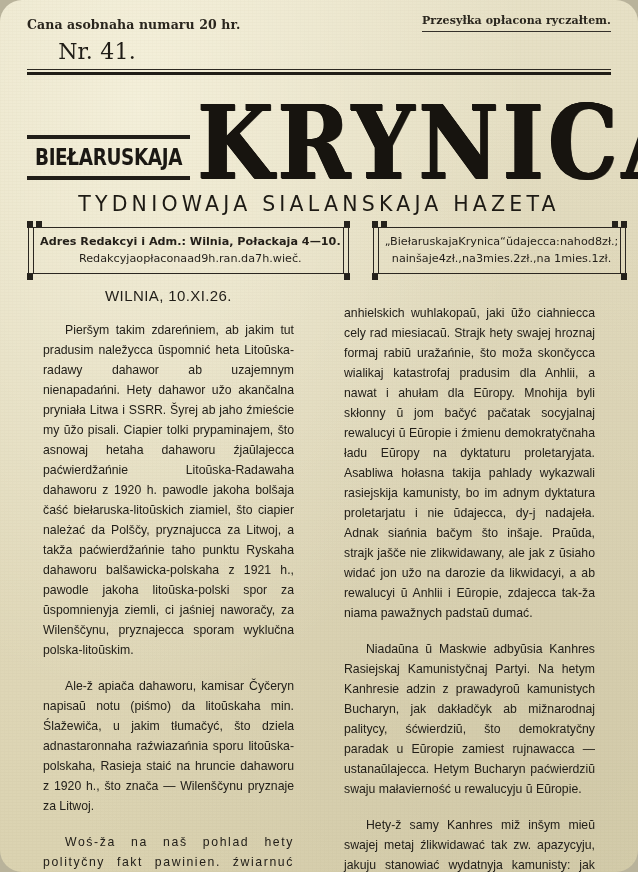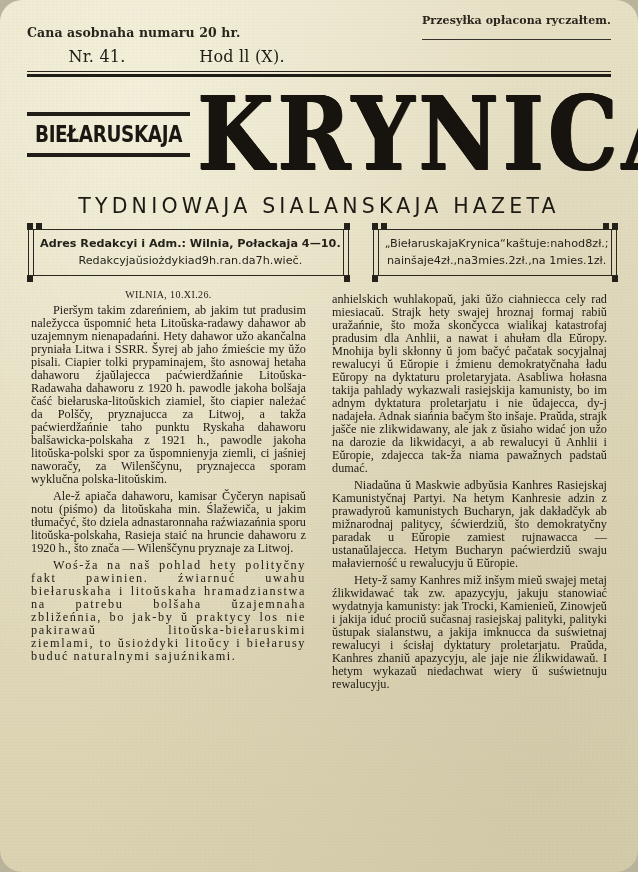--- a/index.html
+++ b/index.html
@@ -50,49 +50,49 @@
     font-size: 12.5px;
     letter-spacing: .1px;
     color: #2a261e;
   }
   .postage {
     font-family: "DejaVu Serif", "Liberation Serif", serif;
     font-size: 11px;
     font-weight: 600;
     color: #2a261e;
     border-bottom: 1.4px solid #34302a;
-    padding-bottom: 12px;
+    padding-bottom: 4px;
     letter-spacing: .1px;
   }
 
   
   .issuerow {
     display: flex;
     align-items: center;
     margin-top: 7px;
     font-family: "DejaVu Serif", "Liberation Serif", serif;
-    font-size: 16px;
+    font-size: 22px;
     letter-spacing: .2px;
     color: #1f1c16;
   }
   .issue-no   { width: 140px; text-align: center; }
   .issue-date { flex: 1; text-align: center; white-space: nowrap; }
   .issue-year { width: 150px; text-align: center; }
 
   .rule-double {
     margin-top: 5px;
     border-top: 1.6px solid #2c2821;
     border-bottom: 3.2px solid #201d17;
     height: 2px;
   }
 
   
   .masthead {
     display: flex;
-    align-items: center;
+    align-items: flex-end;
     margin-top: 9px;
     height: 96px;
   }
   .mast-left {
     width: 175px;
     flex: 0 0 175px;
     padding-right: 12px;
     box-sizing: border-box;
   }
   .mast-left .bar {
@@ -200,32 +200,32 @@
   .columns {
     display: flex;
     gap: 18px;
     margin-top: 13px;
   }
   .col {
     flex: 1 1 0;
     min-width: 0;
   }
   .dateline {
-    font-family: Liberation Serif, serif;
-    font-size: 10px;
+    font-family: Liberation Sans, sans-serif;
+    font-size: 15px;
     letter-spacing: .4px;
     text-align: center;
     margin-bottom: 2px;
     color: #211e18;
   }
   p.body {
-    margin: 4px;
-    font-family: Liberation Serif, serif;
+    margin: 16px;
+    font-family: Liberation Sans, sans-serif;
     font-size: 12.25px;
-    line-height: 13px;
+    line-height: 20px;
     text-align: justify;
     text-justify: inter-word;
     text-indent: 22px;
     color: #23201a;
     hyphens: manual;
     -webkit-hyphens: manual;
   }
   p.body.spaced { letter-spacing: 1.6px; }
 </style>
 </head>
@@ -233,21 +233,20 @@
 
 <div class="page">
 
   <div class="toprow">
     <div class="price">Cana asobnaha numaru 20 hr.</div>
     <div class="postage">Przesyłka opłacona ryczałtem.</div>
   </div>
 
   <div class="issuerow">
     <div class="issue-no">Nr. 41.</div>
-    <div class="issue-year">Hod ll (X).</div>
   </div>
 
   <div class="rule-double"></div>
 
   <div class="masthead">
     <div class="mast-left">
       <div class="bar top"></div>
       <div class="word">BIEŁARUSKAJA</div>
       <div class="bar bot"></div>
     </div>
@@ -260,21 +259,21 @@
 
     <div class="infobox">
       <span class="sq tl"></span>
       <span class="sq tl2"></span>
       <span class="sq tr"></span>
       <span class="sq bl"></span>
       <span class="sq br"></span>
       <div class="ib-line bold">Adres Redakcyi i Adm.: Wilnia, Połackaja 4—10.</div>
       <div class="ib-line just">
         <span>Redakcyja</span>
-        <span>ŭsiożdyki</span>
+        <span>opłacona</span>
         <span>ad</span>
         <span>9</span>
         <span>h.</span>
         <span>ran.</span>
         <span>da</span>
         <span>7</span>
         <span>h.</span>
         <span>wieč.</span>
       </div>
     </div>
@@ -282,21 +281,21 @@
     <div class="infobox">
       <span class="sq tl"></span>
       <span class="sq tl2"></span>
       <span class="sq tr"></span>
       <span class="sq tr2"></span>
       <span class="sq bl"></span>
       <span class="sq br"></span>
       <div class="ib-line just">
         <span>„Biełaruskaja</span>
         <span>Krynica“</span>
-        <span>kaštuje:</span>
+        <span>ŭdajecca:</span>
         <span>na</span>
         <span>hod</span>
         <span>8</span>
         <span>zł.;</span>
       </div>
       <div class="ib-line just">
         <span>na</span>
         <span>inšaje</span>
         <span>4</span>
         <span>zł.,</span>

